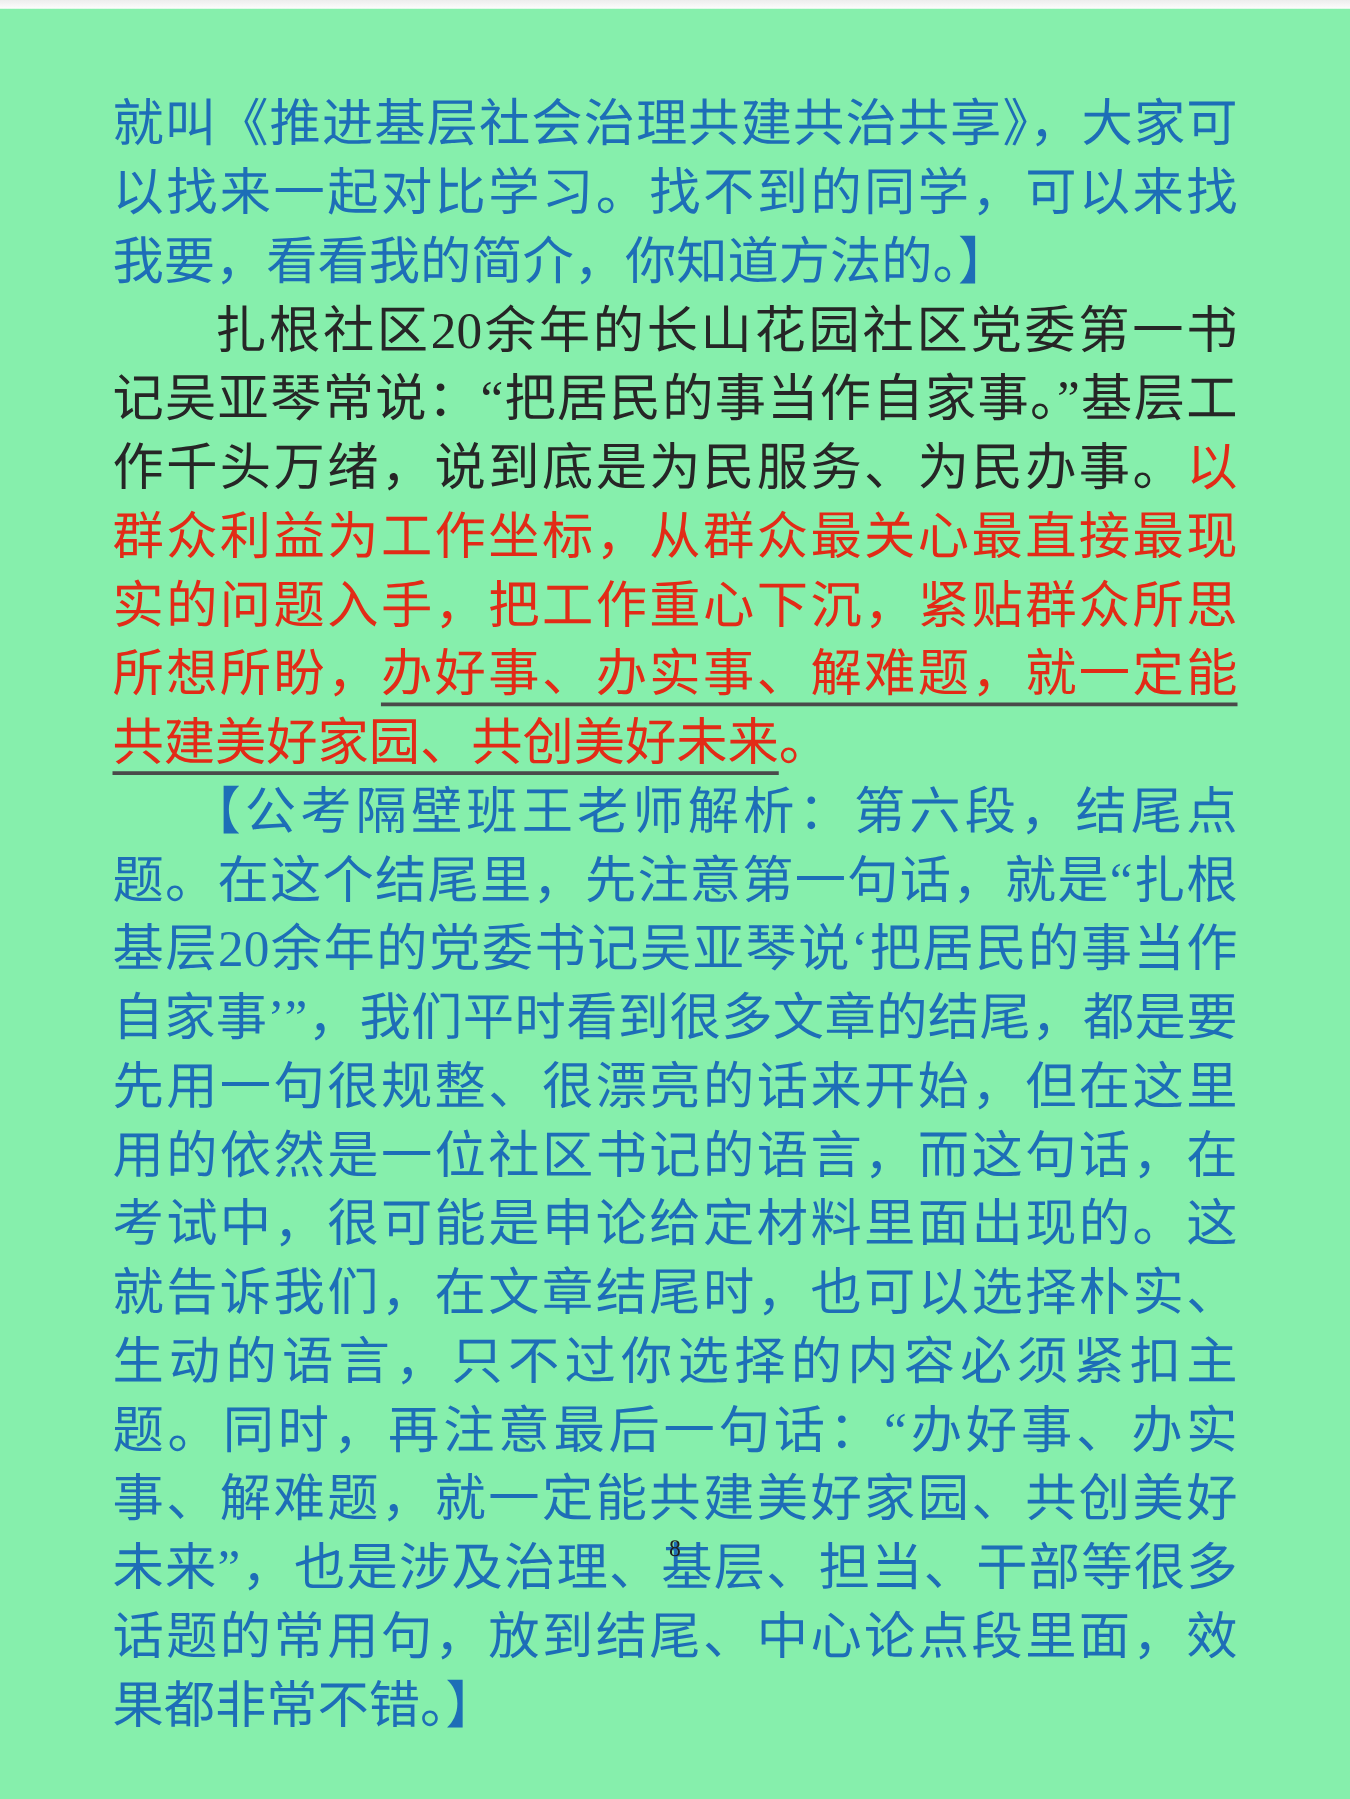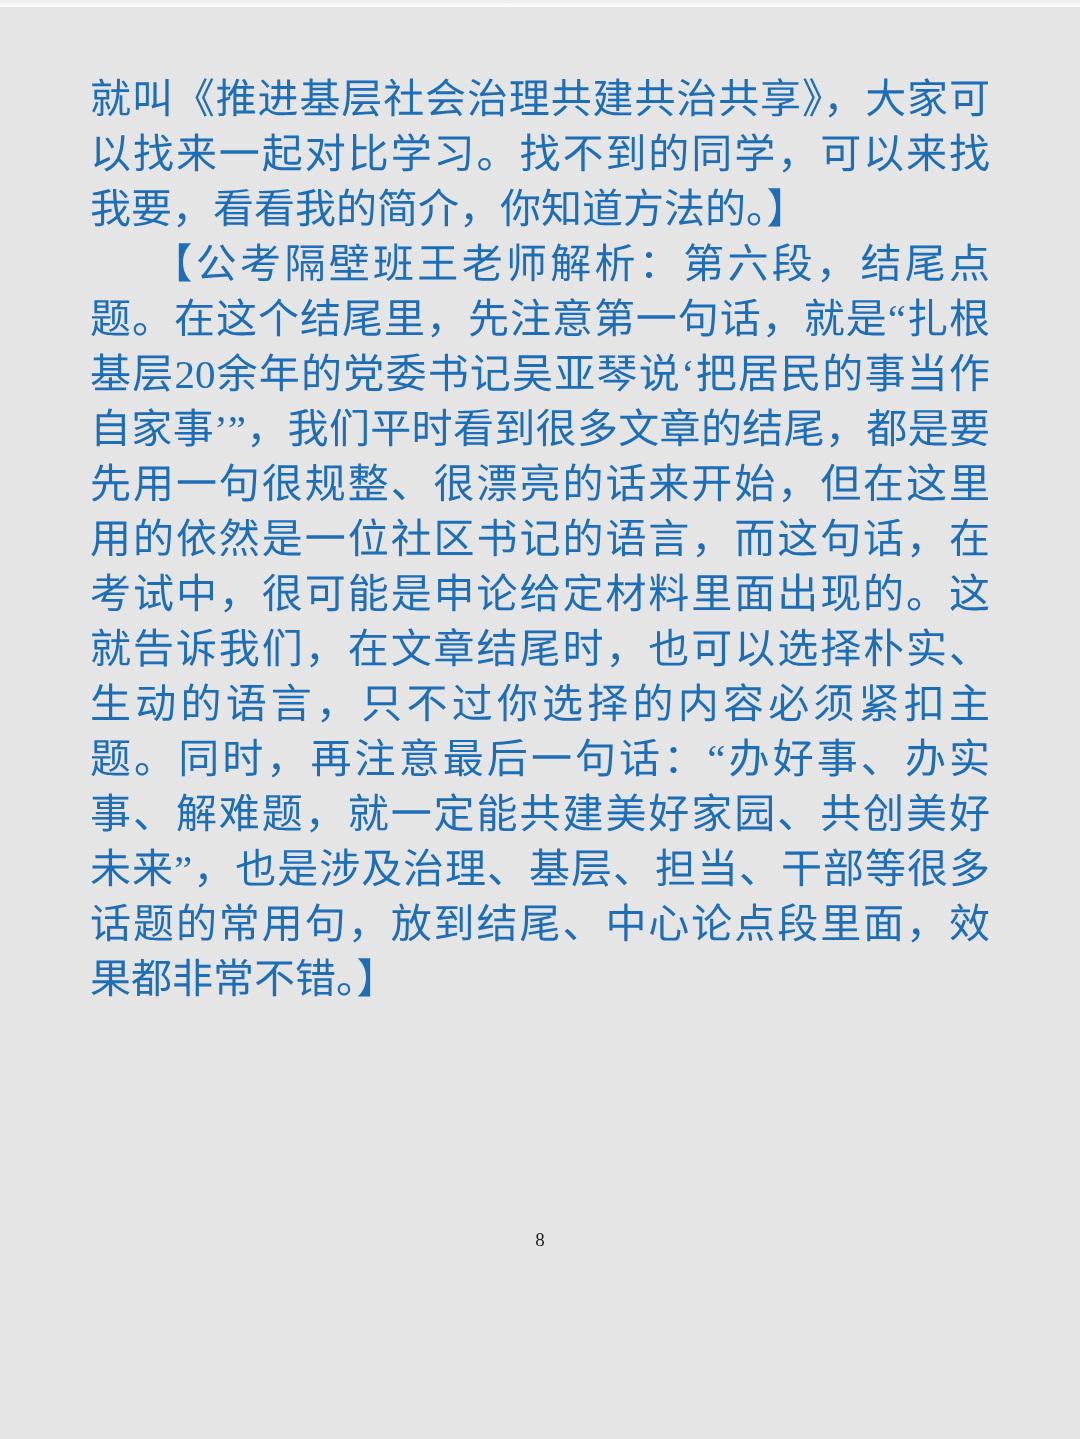--- a/index.html
+++ b/index.html
@@ -4,21 +4,21 @@
 <style>
   html, body {
     margin: 0;
     padding: 0;
     background: #fdfdfd;
   }
   .page {
     position: relative;
     width: 1080px;
     height: 1439px;
-    background: #e5e5e5;
+    background: #86efac;
     overflow: hidden;
     font-family: "Liberation Serif", "DejaVu Serif", serif;
   }
   .page::before {
     
     content: "";
     position: absolute;
     left: 0; top: 0;
     width: 100%; height: 7px;
     background: linear-gradient(#ededed, #fdfdfd);
@@ -75,20 +75,21 @@
 </style>
 </head>
 <body>
 
 <div class="page">
 
   <div class="content">
 
     <p class="blue">就叫《推进基层社会治理共建共治共享》，大家可以找来一起对比学习。找不到的同学，可以来找我要，看看我的简介，你知道方法的。】</p>
 
+    <p class="indent-2"><span>扎根社区20余年的长山花园社区党委第一书记吴亚琴常说：“把居民的事当作自家事。”基层工作千头万绪，说到底是为民服务、为民办事。</span><span class="red">以群众利益为工作坐标，从群众最关心最直接最现实的问题入手，把工作重心下沉，紧贴群众所思所想所盼，</span><span class="red-underline">办好事、办实事、解难题，就一定能共建美好家园、共创美好未来</span><span class="red">。</span></p>
 
     <p class="blue indent-15">【公考隔壁班王老师解析：第六段，结尾点题。在这个结尾里，先注意第一句话，就是“扎根基层20余年的党委书记吴亚琴说‘把居民的事当作自家事’”，我们平时看到很多文章的结尾，都是要先用一句很规整、很漂亮的话来开始，但在这里用的依然是一位社区书记的语言，而这句话，在考试中，很可能是申论给定材料里面出现的。这就告诉我们，在文章结尾时，也可以选择朴实、生动的语言，只不过你选择的内容必须紧扣主题。同时，再注意最后一句话：“办好事、办实事、解难题，就一定能共建美好家园、共创美好未来”，也是涉及治理、基层、担当、干部等很多话题的常用句，放到结尾、中心论点段里面，效果都非常不错。】</p>
 
   </div>
 
   <div class="page-number">8</div>
 
 
 </div>
 

